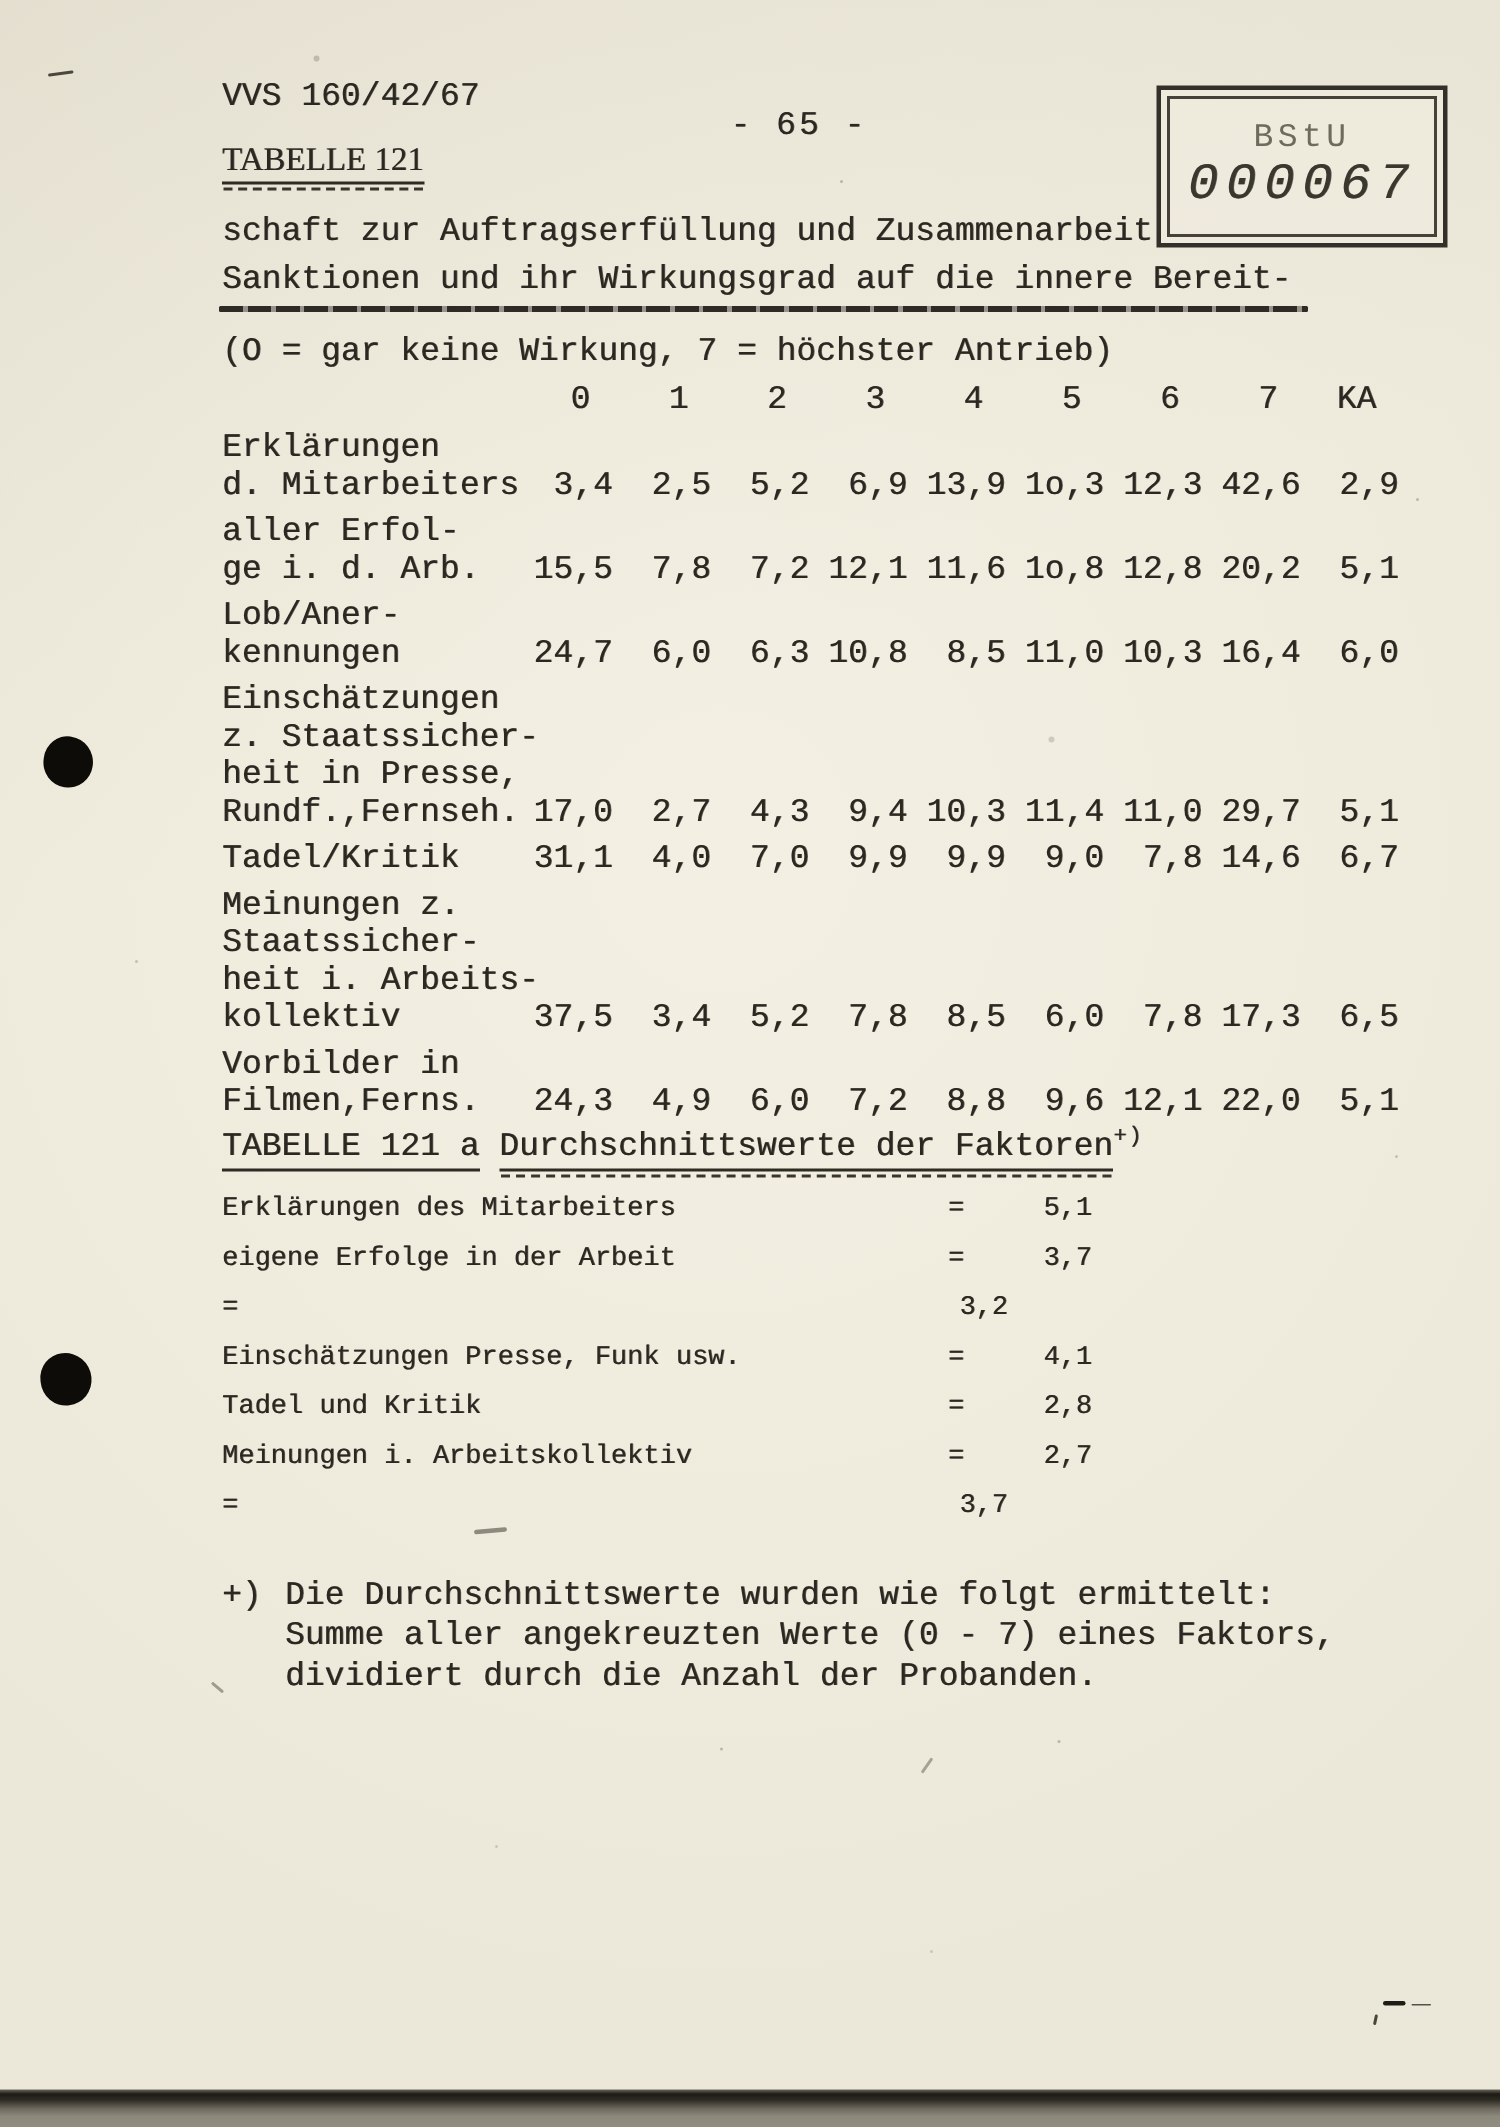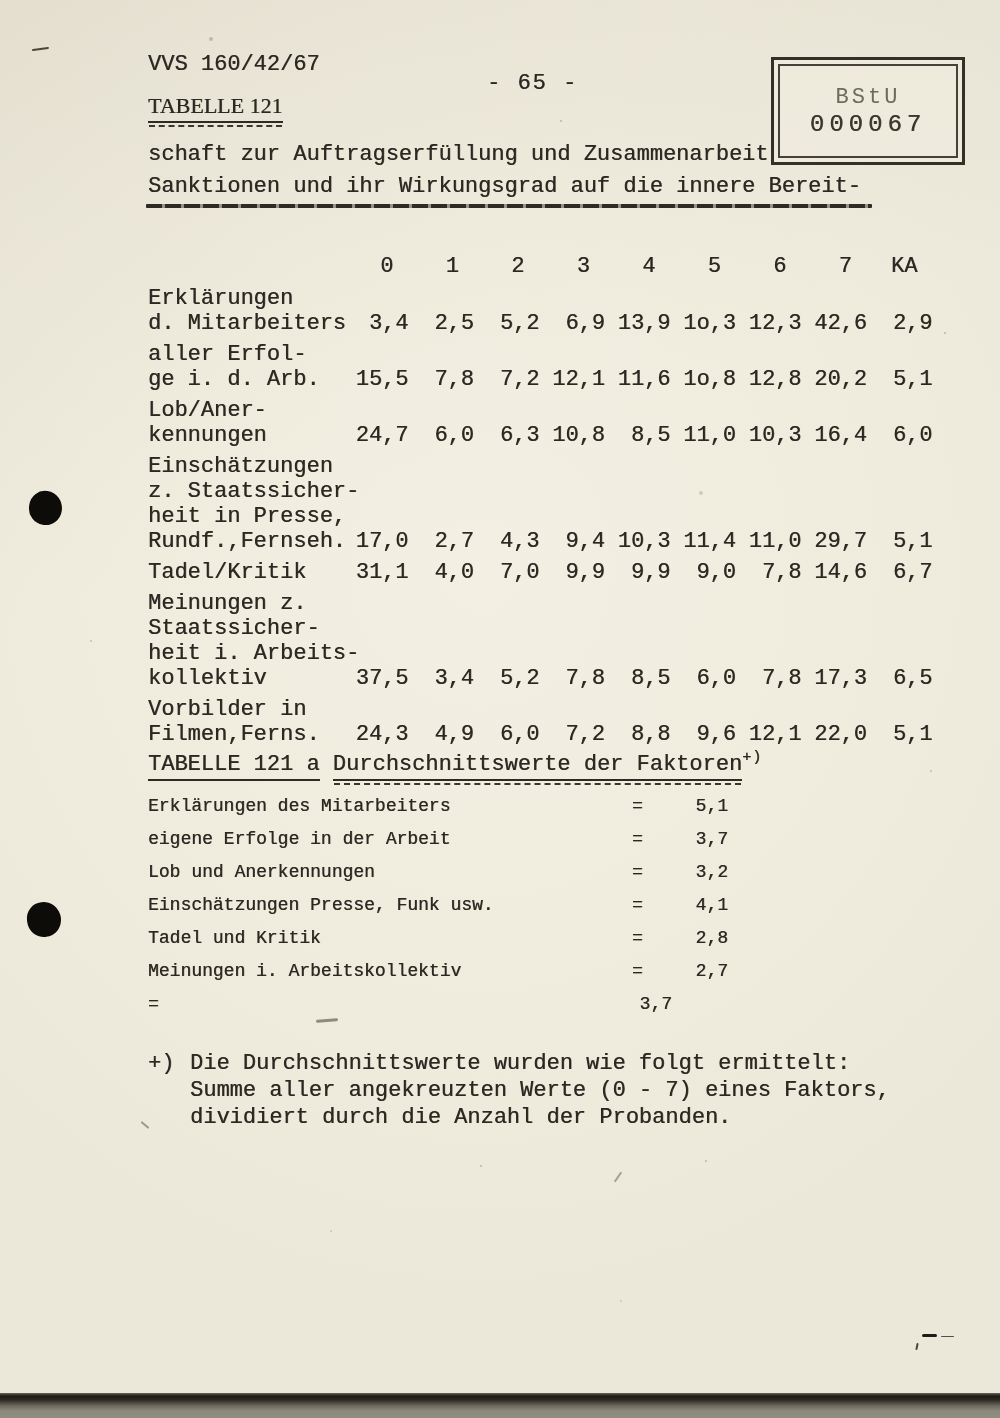--- a/index.html
+++ b/index.html
@@ -35,21 +35,21 @@
   .list2{position:absolute;left:148px;top:790px;font-size:18px;}
   .l2-item{display:grid;grid-template-columns:484px 40px 56px;line-height:33px;}
   .l2-label{white-space:nowrap;}
   .l2-val{text-align:right;}
   .footnote{position:absolute;left:148px;top:1050px;font-size:22px;line-height:27px;display:grid;grid-template-columns:42px auto;}
   .fn-lines div{white-space:nowrap;}
   .stamp{position:absolute;left:771px;top:13px;width:188px;height:102px;border:3px solid #33302a;background:rgba(238,234,221,0.85);margin-top:44px;}
   .stamp-inner{position:absolute;left:4px;top:4px;right:4px;bottom:4px;border:2px solid #45423a;
     display:flex;flex-direction:column;align-items:center;justify-content:center;gap:1px;}
   .stamp-org{font-size:22px;color:#6e6a5c;letter-spacing:3px;filter:blur(0.4px);}
-  .stamp-num{font-size:24px;color:#3a372f;letter-spacing:5px;}
+  .stamp-num{font-size:34px;color:#3a372f;letter-spacing:5px;font-style:italic;}
   .hole{position:absolute;background:#0e0c09;border-radius:48% 52% 50% 50%;}
   .hole-1{left:29px;top:491px;width:33px;height:34px;transform:rotate(8deg);}
   .hole-2{left:27px;top:902px;width:34px;height:35px;transform:rotate(-6deg);}
   .pen-mark{position:absolute;background:#4a463c;border-radius:2px;}
   .pm-topleft{left:32px;top:48px;width:17px;height:2px;transform:rotate(-8deg);}
   .pm-under-list{left:316px;top:1019px;width:22px;height:3px;transform:rotate(-5deg);background:rgba(62,58,48,0.55);}
   .pm-br-dash{left:922px;top:1334px;width:15px;height:3px;background:#1e1c18;box-shadow:18px 1px 0 -1px #55514a;}
   .pm-br-tick{left:916px;top:1343px;width:2px;height:7px;transform:rotate(12deg);background:#4a463c;}
   .pm-f1{left:140px;top:1124px;width:10px;height:2px;transform:rotate(40deg);background:rgba(80,75,62,0.5);}
   .pm-f2{left:612px;top:1176px;width:12px;height:2px;transform:rotate(-55deg);background:rgba(80,75,62,0.45);}
@@ -83,20 +83,21 @@
   <div class="t1-heading tw">
     <span class="dbl-underline">TABELLE 121</span>
   </div>
 
   <div class="title tw">
     <div>schaft zur Auftragserfüllung und Zusammenarbeit</div>
     <div>Sanktionen und ihr Wirkungsgrad auf die innere Bereit-</div>
   </div>
   <div class="title-rule"></div>
 
+  <div class="legend tw">(O = gar keine Wirkung, 7 = höchster Antrieb)</div>
 
   <div class="table1 tw">
     <div class="t-grid t-head">
       <div></div>
       <div class="t-h">0</div>
       <div class="t-h">1</div>
       <div class="t-h">2</div>
       <div class="t-h">3</div>
       <div class="t-h">4</div>
       <div class="t-h">5</div>
@@ -232,21 +233,20 @@
       <div class="l2-label">Erklärungen des Mitarbeiters</div>
       <div class="l2-eq">=</div>
       <div class="l2-val">5,1</div>
     </div>
     <div class="l2-item">
       <div class="l2-label">eigene Erfolge in der Arbeit</div>
       <div class="l2-eq">=</div>
       <div class="l2-val">3,7</div>
     </div>
     <div class="l2-item">
-      <div class="l2-label">Lob und Anerkennungen</div>
       <div class="l2-eq">=</div>
       <div class="l2-val">3,2</div>
     </div>
     <div class="l2-item">
       <div class="l2-label">Einschätzungen Presse, Funk usw.</div>
       <div class="l2-eq">=</div>
       <div class="l2-val">4,1</div>
     </div>
     <div class="l2-item">
       <div class="l2-label">Tadel und Kritik</div>

